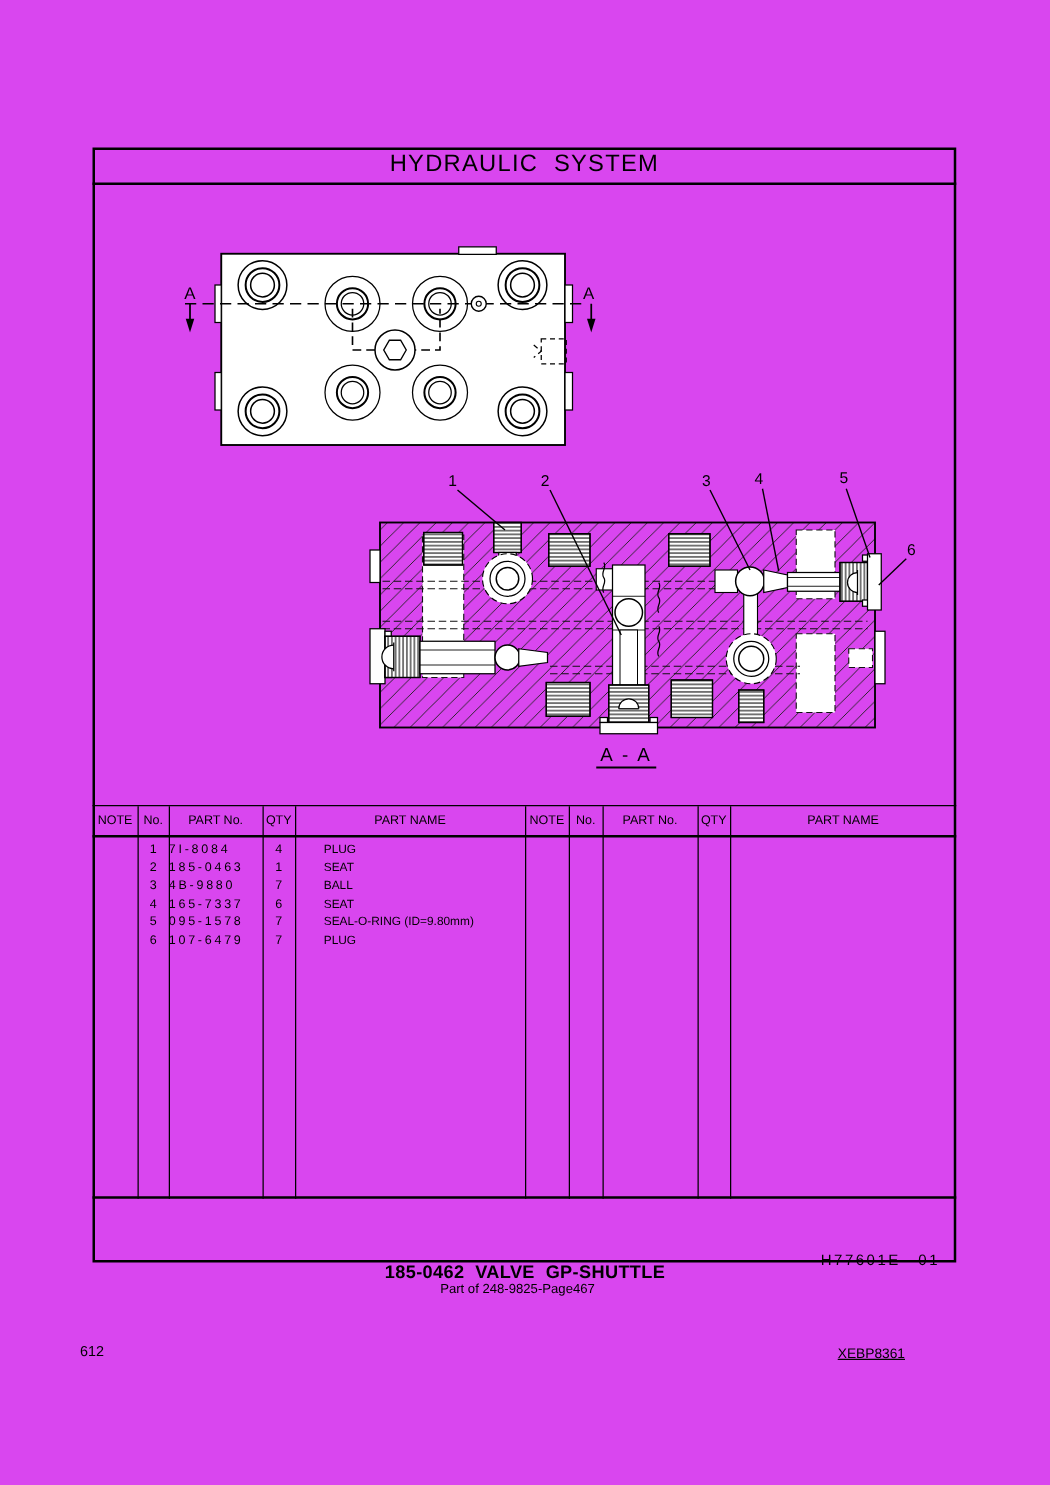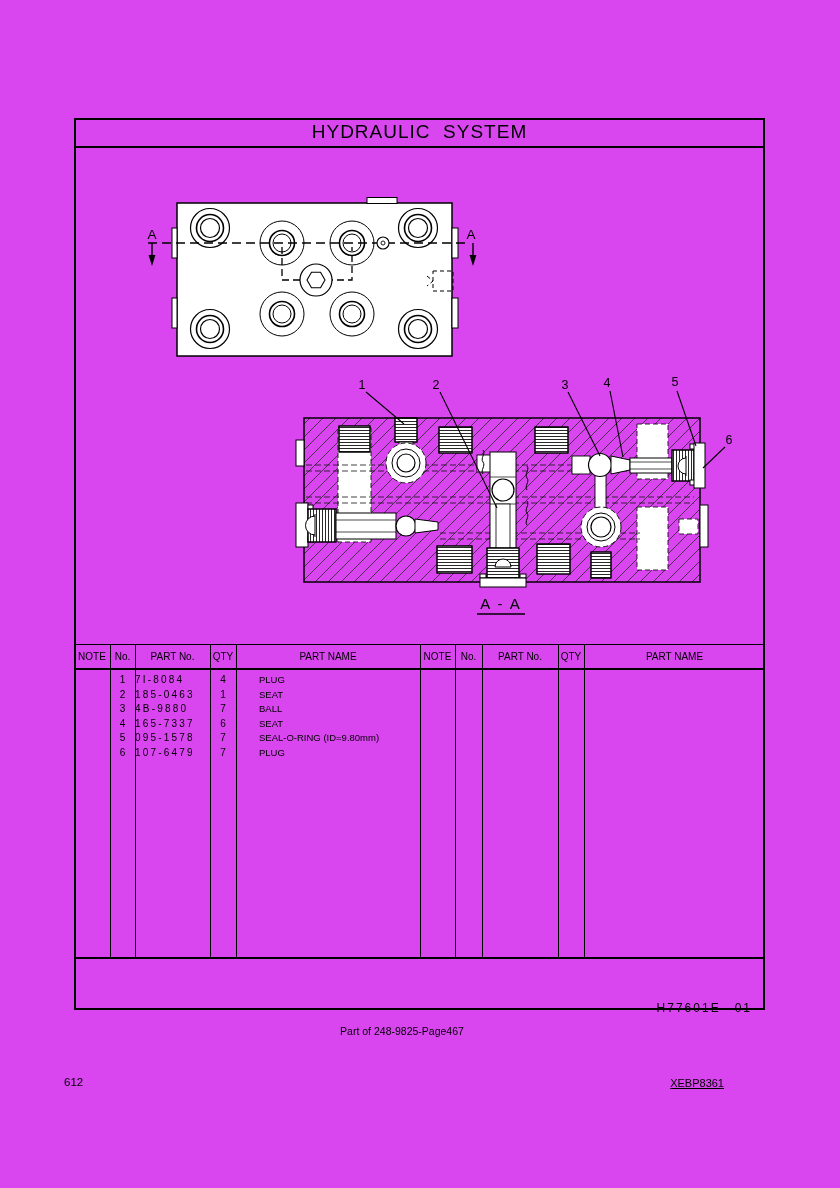--- a/index.html
+++ b/index.html
@@ -40,21 +40,21 @@
   .doc-code {
     position:absolute; top:987px; left:74px; width:678px; text-align:right;
     font-size:12px; letter-spacing:2px; white-space:pre;
   }
   .doc-code .rev { margin-left:14px; }
   .part-title {
     position:absolute; top:1010px; left:0; width:840px; text-align:center;
     font-weight:bold; font-size:14.5px; letter-spacing:0.3px; white-space:pre;
   }
   .part-subtitle {
-    position:absolute; top:1025px; left:4px; width:772px; text-align:center;
+    position:absolute; top:1025px; left:16px; width:772px; text-align:center;
     font-size:10.5px;
     padding-left:12px;
   }
   .page-num { position:absolute; left:64px; top:1076px; font-size:11.5px; }
   .media-num { position:absolute; right:116px; top:1077px; font-size:11px;text-decoration:underline; }
 </style>
 </head>
 <body>
 
 <div class="page">
@@ -332,18 +332,19 @@
       <div>SEAT</div>
       <div>SEAL-O-RING (ID=9.80mm)</div>
       <div>PLUG</div>
     </div>
   </div>
 
   <div class="doc-code">
     <span>H77601E</span><span class="rev">01</span>
   </div>
 
+  <div class="part-title">185-0462  VALVE  GP-SHUTTLE</div>
   <div class="part-subtitle">Part of 248-9825-Page467</div>
 
   <div class="page-num">612</div>
   <div class="media-num">XEBP8361</div>
 
 </div>
 
 </body></html>

